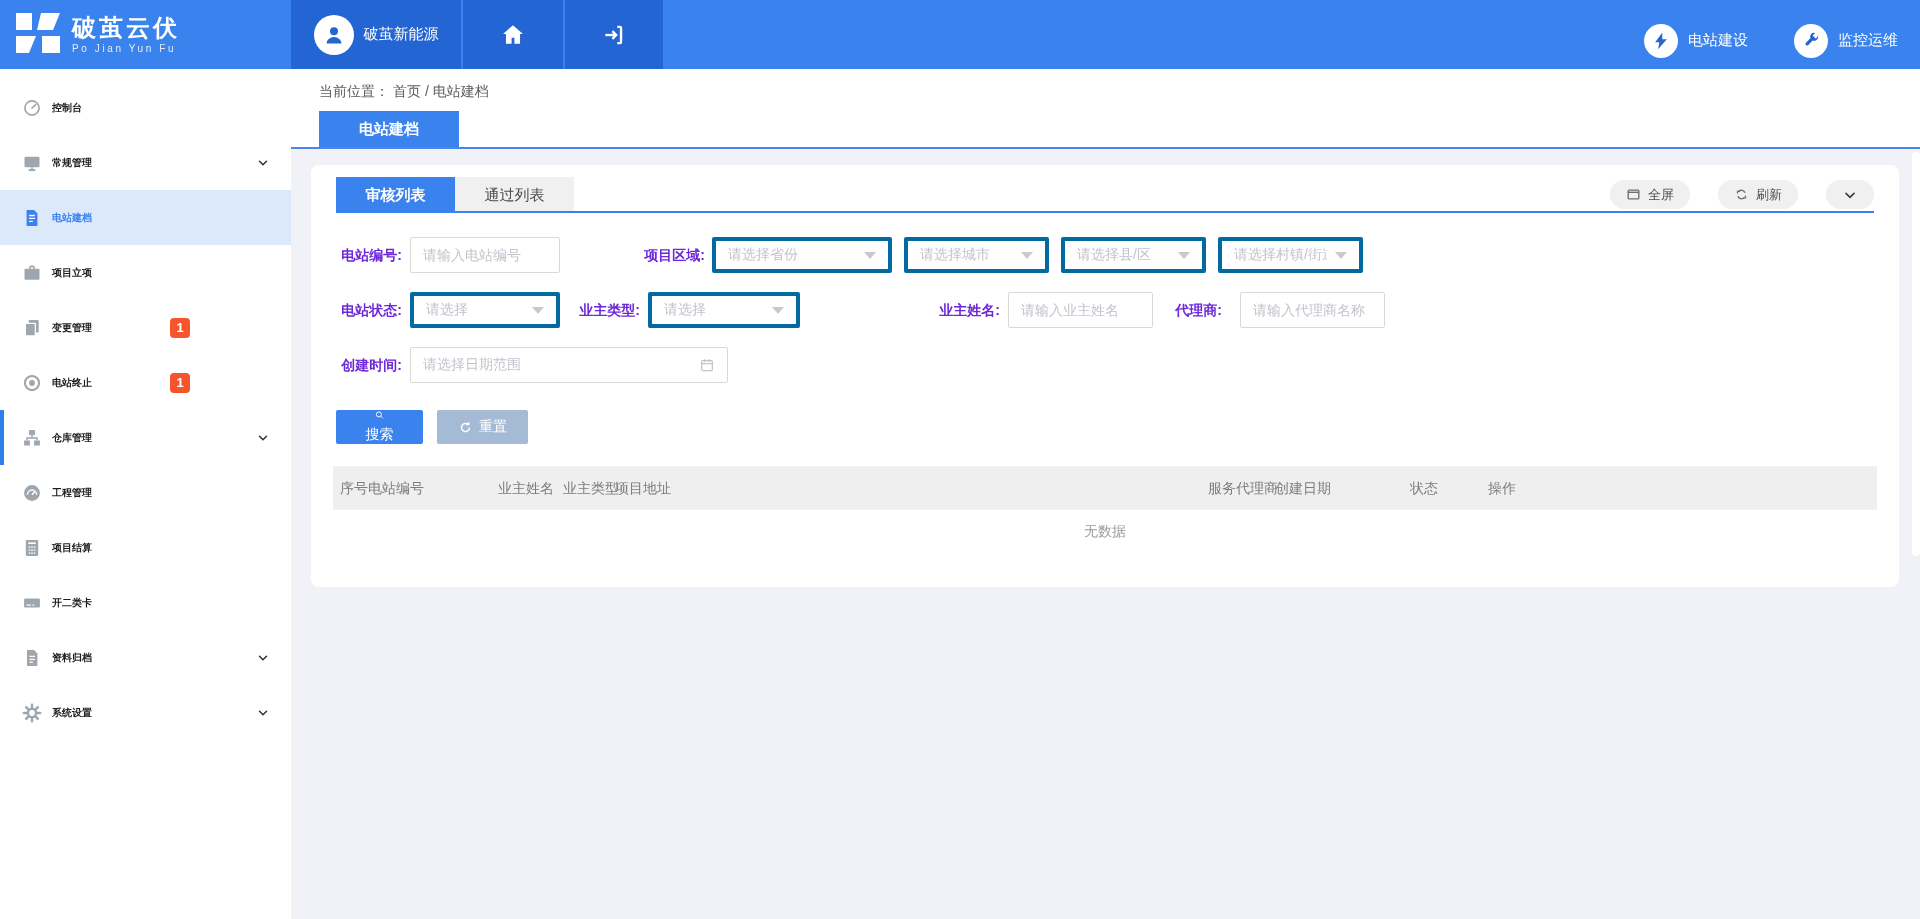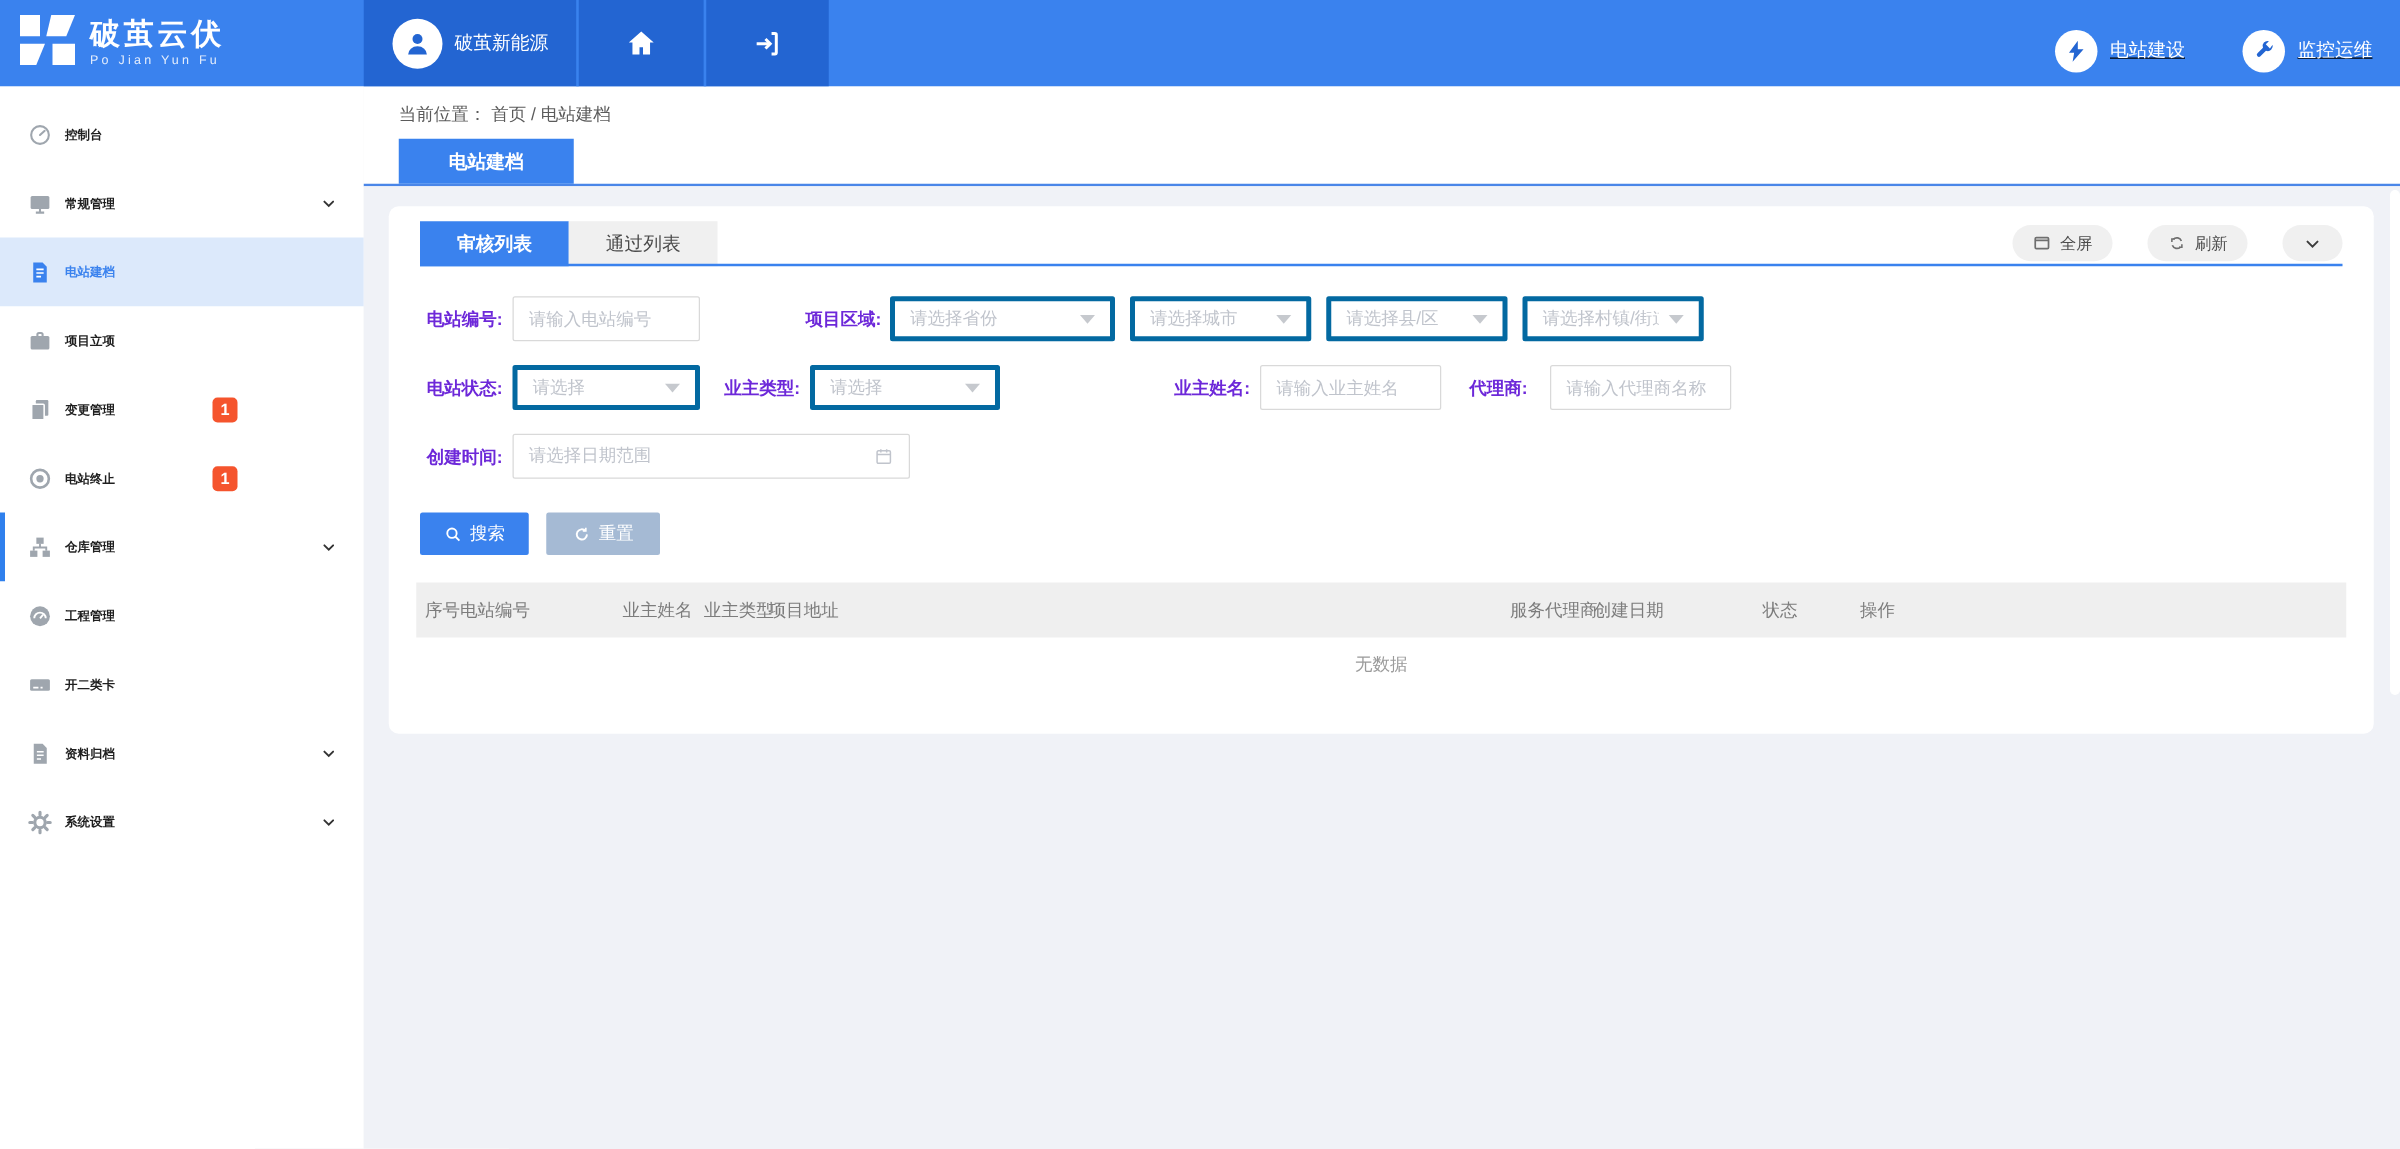--- a/index.html
+++ b/index.html
@@ -12,21 +12,21 @@
   .logo-area { position:absolute; left:0; top:0; width:291px; height:69px; display:flex; align-items:center; padding-left:16px; gap:12px; }
   .logo-title { color:#fff; font-size:24px; font-weight:bold; letter-spacing:3px; line-height:1.05; white-space:nowrap; }
   .logo-sub { color:#E4EDFC; font-size:10px; letter-spacing:2.6px; margin-top:3px; white-space:nowrap; }
   .hdr-group { position:absolute; left:291px; top:0; height:69px; display:flex; }
   .hdr-sec { background:#2365D2; height:69px; display:flex; align-items:center; justify-content:center; cursor:pointer; }
   .sec-user { width:170px; gap:10px; }
   .sec-home { width:102px; border-left:2px solid #3A82EE; }
   .sec-login { width:100px; border-left:2px solid #3A82EE; }
   .avatar { width:40px; height:40px; border-radius:50%; background:#fff; display:flex; align-items:center; justify-content:center; flex:0 0 auto; }
   .company { color:#fff; font-size:15px; white-space:nowrap; }
-  .hdr-actions { position:absolute; right:22px; top:0; height:81px; display:flex; align-items:center; gap:46px;text-decoration:underline; }
+  .hdr-actions { position:absolute; right:22px; top:0; height:81px; display:flex; align-items:center; gap:46px; }
   .hdr-action { display:flex; align-items:center; gap:10px; cursor:pointer; }
   .circle-ic { width:34px; height:34px; border-radius:50%; background:#fff; display:flex; align-items:center; justify-content:center; }
   .hdr-action > span { color:#fff; font-size:15px; white-space:nowrap; }
 
   
   .sidebar { position:absolute; left:0; top:69px; bottom:0; width:291px; background:#fff; padding-top:11px; }
   .side-item { position:relative; height:55px; cursor:pointer; }
   .side-item .ic { position:absolute; left:22px; top:50%; transform:translateY(-50%); width:20px; height:20px; color:#9FA6AE; }
   .side-item .lb { position:absolute; left:52px; top:50%; transform:translateY(-50%); font-size:10px; font-weight:700; color:#1F1F1F; white-space:nowrap; }
   .side-item.active { background:#DCE9FB; }
@@ -59,21 +59,21 @@
   .fi { position:absolute; height:36px; border:1px solid #D9D9D9; border-radius:2px; background:#fff; font-size:14px; padding:0 12px; color:#333; outline:none; }
   .fi::placeholder { color:#C0C4CC; }
   .select { position:absolute; height:36px; border:4px solid #0369a1; border-radius:2px; background:#fff; display:flex; align-items:center; padding:0 12px; cursor:pointer; }
   .select .ph { font-size:14px; color:#C0C4CC; flex:1; white-space:nowrap; overflow:hidden; }
   .select .caret { width:0; height:0; border-left:6px solid transparent; border-right:6px solid transparent; border-top:7px solid #C6C9CE; margin-left:8px; }
   .datebox { position:absolute; height:36px; border:1px solid #D9D9D9; border-radius:2px; background:#fff; display:flex; align-items:center; padding:0 12px; cursor:pointer; }
   .datebox .ph { font-size:14px; color:#C0C4CC; flex:1; }
   .r1 { top:72px; } .r2 { top:127px; } .r3 { top:182px; }
 
   .btn { position:absolute; top:245px; height:34px; border:none; border-radius:2px; font-size:14px; color:#fff; display:flex; align-items:center; justify-content:center; gap:6px; cursor:pointer; font-family:inherit; }
-  .btn-search { left:25px; width:87px; background:#3A82EE; }
+  .btn-search { left:25px; width:87px; background:#3A82EE;flex-direction:column; }
   .btn-reset { left:126px; width:91px; background:#A5BAD4; }
 
   .thead { position:absolute; left:22px; top:301px; width:1544px; height:44px; background:#EFEFEF; }
   .th { position:absolute; top:0; line-height:44px; font-size:14px; color:#7C7C7C; white-space:nowrap; }
   .empty { position:absolute; left:0; top:358px; width:100%; text-align:center; font-size:14px; color:#9B9B9B; }
 
   .scroll-thumb { position:absolute; right:0; top:152px; width:8px; height:404px; background:#fff; border-radius:4px; }
 </style>
 </head>
 <body>
@@ -231,20 +231,30 @@
       <span class="ic">
         <svg width="20" height="20" viewBox="0 0 24 24">
           <circle cx="12" cy="12" r="9.5" fill="currentColor"></circle>
           <path d="M6.5 14a5.5 5.5 0 0111 0" fill="none" stroke="#fff" stroke-width="1.8"></path>
           <path d="M12 14l3-3.5" stroke="#fff" stroke-width="1.8"></path>
         </svg>
       </span>
       <span class="lb">工程管理</span>
     </div>
 
+    <div class="side-item">
+      <span class="ic">
+        <svg width="20" height="20" viewBox="0 0 24 24">
+          <rect x="4.5" y="2.5" width="15" height="19" rx="1.5" fill="currentColor"></rect>
+          <path d="M7.5 6.2h9" stroke="#fff" stroke-width="2"></path>
+          <path d="M8 11h2M11 11h2M14 11h2M8 14.5h2M11 14.5h2M14 14.5h2M8 18h2M11 18h2M14 18h2" stroke="#fff" stroke-width="1.5"></path>
+        </svg>
+      </span>
+      <span class="lb">项目结算</span>
+    </div>
 
     <div class="side-item">
       <span class="ic">
         <svg width="20" height="20" viewBox="0 0 24 24">
           <rect x="2.5" y="6.5" width="19" height="11" rx="1.5" fill="currentColor"></rect>
           <path d="M5.5 14.5h5M12.5 14.5h2" stroke="#fff" stroke-width="1.5"></path>
         </svg>
       </span>
       <span class="lb">开二类卡</span>
     </div>

